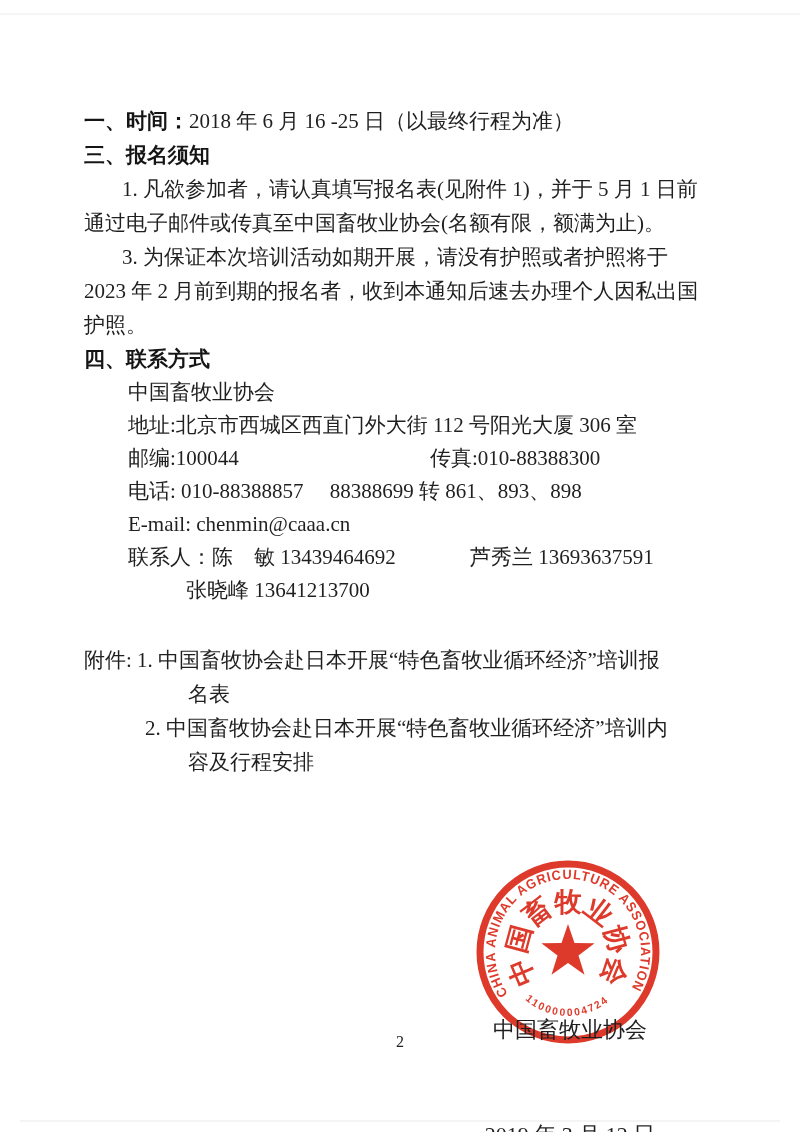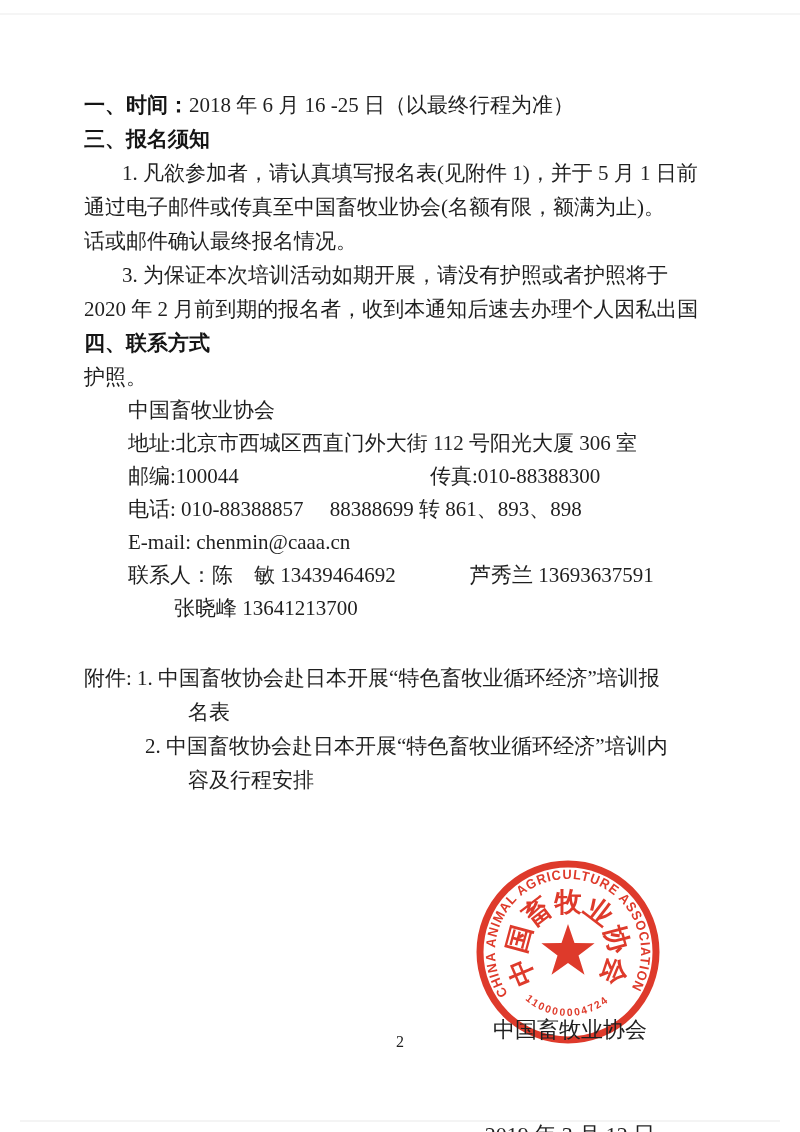--- a/index.html
+++ b/index.html
@@ -1,19 +1,19 @@
 <!DOCTYPE html>
 <html><head>
 <meta charset="utf-8">
 <style>
   html,body{margin:0;padding:0;background:#fff;}
   .page{position:relative;width:800px;height:1132px;background:#ffffff;overflow:hidden;
         font-family:"Liberation Serif","DejaVu Serif",serif;color:#1f1f1f;}
   .artifact{position:absolute;height:2px;background:#efefef;}
-  .main{position:absolute;left:84px;top:88px;width:680px;font-size:21px;z-index:1;}
+  .main{position:absolute;left:84px;top:104px;width:680px;font-size:21px;z-index:1;}
   .line{white-space:pre;line-height:34px;height:34px;}
   .cline{white-space:pre;line-height:33px;height:33px;}
   .hd{font-family:"Liberation Sans","DejaVu Sans",sans-serif;font-weight:700;color:#151515;}
   .ind1{margin-left:38px;}
   .ind2{margin-left:44px;}
   .colspan{display:inline-block;width:302px;}
   .p1span{display:inline-block;width:342px;}
   .attach{margin-top:36px;}
   .att-b{margin-left:104px;font-family:Liberation Serif, serif;}
   .att-c{margin-left:61px;}
@@ -29,34 +29,33 @@
 <div class="page">
   <div class="artifact" style="left:0;top:13px;width:800px;opacity:.6"></div>
   <div class="artifact" style="left:20px;top:1120px;width:760px;opacity:.7"></div>
 
   <div class="main">
     <div class="line"><b class="hd">一、时间：</b><span>2018 年 6 月 16 -25 日（以最终行程为准）</span></div>
     <div class="line"><b class="hd">三、报名须知</b></div>
 
     <div class="line ind1">1. 凡欲参加者，请认真填写报名表(见附件 1)，并于 5 月 1 日前</div>
     <div class="line">通过电子邮件或传真至中国畜牧业协会(名额有限，额满为止)。</div>
-    <div class="line">话或邮件确认最终报名情况。</div>
     <div class="line ind1">3. 为保证本次培训活动如期开展，请没有护照或者护照将于</div>
-    <div class="line">2020 年 2 月前到期的报名者，收到本通知后速去办理个人因私出国</div>
+    <div class="line">2023 年 2 月前到期的报名者，收到本通知后速去办理个人因私出国</div>
+    <div class="line">护照。</div>
+
     <div class="line"><b class="hd">四、联系方式</b></div>
-
-    <div class="line">护照。</div>
 
     <div class="cline ind2">中国畜牧业协会</div>
     <div class="cline ind2">地址:北京市西城区西直门外大街 112 号阳光大厦 306 室</div>
     <div class="cline ind2"><span class="colspan">邮编:100044</span><span>传真:010-88388300</span></div>
     <div class="cline ind2">电话: 010-88388857     88388699 转 861、893、898</div>
     <div class="cline ind2">E-mail: chenmin@caaa.cn</div>
     <div class="cline ind2"><span class="p1span">联系人：陈　敏 13439464692</span><span>芦秀兰 13693637591</span></div>
-    <div class="cline ind2"><span style="margin-left:46px">张晓峰 13641213700</span></div>
+    <div class="cline ind2"><span style="margin-left:58px">张晓峰 13641213700</span></div>
 
     <div class="attach">
       <div class="line">附件: 1. 中国畜牧协会赴日本开展“特色畜牧业循环经济”培训报</div>
       <div class="line att-b">名表</div>
       <div class="line att-c">2. 中国畜牧协会赴日本开展“特色畜牧业循环经济”培训内</div>
       <div class="line att-b">容及行程安排</div>
     </div>
   </div>
 
   <svg class="seal" width="200" height="200" viewBox="0 0 200 200">

